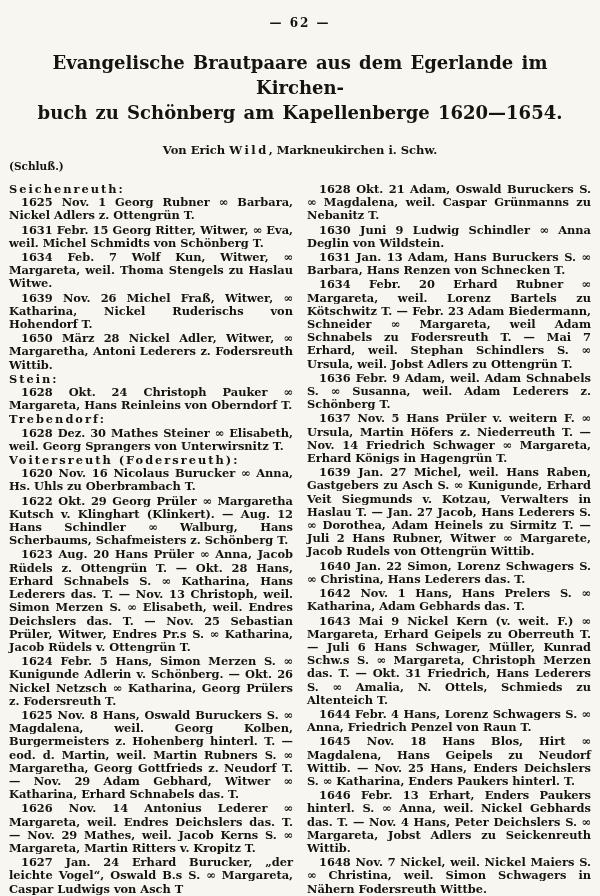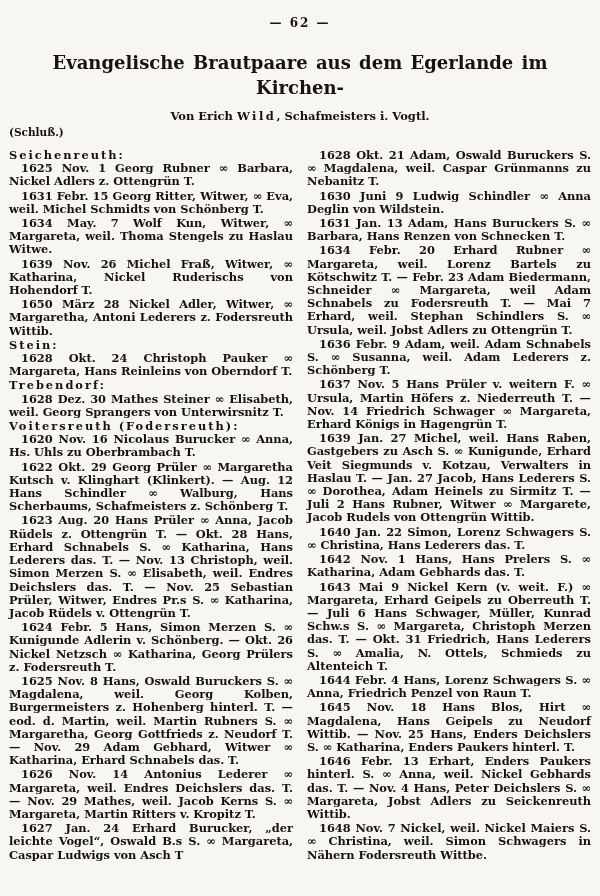--- a/index.html
+++ b/index.html
@@ -10,21 +10,21 @@
     font-weight:bold;
     color:#17130f;
     overflow:hidden;
   }
   .page { width:600px; height:896px; padding:16px 9px 8px 9px;border-radius:32px; }
   .page-number {
     text-align:center; font-size:12px; letter-spacing:2px; margin-bottom:20px;
   }
   .title {
     text-align:center; font-size:18px; line-height:25px;
-    margin:0 18px 9px 18px; word-spacing:2px;
+    margin:0 18px 18px 18px; word-spacing:2px;
   }
   .byline { text-align:center; font-size:11.5px; margin-bottom:3px; }
   .sperr { letter-spacing:2.5px; }
   .schluss { text-align:left; font-size:10.5px; margin-bottom:11px; }
   .columns { display:flex; gap:14px; }
   .col {
     flex:1; min-width:0;
     font-size:11.4px; line-height:13.2px;
     text-align:justify;
   }
@@ -33,38 +33,39 @@
 </style>
 </head>
 <body>
 
 <div class="page">
 
   <div class="page-number">— 62 —</div>
 
   <div class="title">
     <div>Evangelische Brautpaare aus dem Egerlande im Kirchen-</div>
+    <div>buch zu Schönberg am Kapellenberge 1620—1654.</div>
   </div>
 
   <div class="byline">
-    <span>Von Erich </span><span class="sperr">Wild</span><span>, Schafmeisters i. Vogtl.</span>
+    <span>Von Erich </span><span class="sperr">Wild</span><span>, Markneukirchen i. Schw.</span>
   </div>
 
   <div class="schluss">(Schluß.)</div>
 
   <div class="columns">
     <div class="col">
   <section class="sect">
     <div class="sect-heading">Seichenreuth:</div>
     <div class="entries">
   <p class="entry">1625 Nov. 1 Georg Rubner ∞ Barbara, Nickel Adlers z. Ottengrün T.</p>
 
   <p class="entry">1631 Febr. 15 Georg Ritter, Witwer, ∞ Eva, weil. Michel Schmidts von Schönberg T.</p>
 
-  <p class="entry">1634 May. 7 Wolf Kun, Witwer, ∞ Margareta, weil. Thoma Stengels zu Haslau Witwe.</p>
+  <p class="entry">1634 Feb. 7 Wolf Kun, Witwer, ∞ Margareta, weil. Thoma Stengels zu Haslau Witwe.</p>
 
   <p class="entry">1639 Nov. 26 Michel Fraß, Witwer, ∞ Katharina, Nickel Ruderischs von Hohendorf T.</p>
 
   <p class="entry">1650 März 28 Nickel Adler, Witwer, ∞ Margaretha, Antoni Lederers z. Fodersreuth Wittib.</p>
 </div>
   </section>
 
   <section class="sect">
     <div class="sect-heading">Stein:</div>
     <div class="entries">

